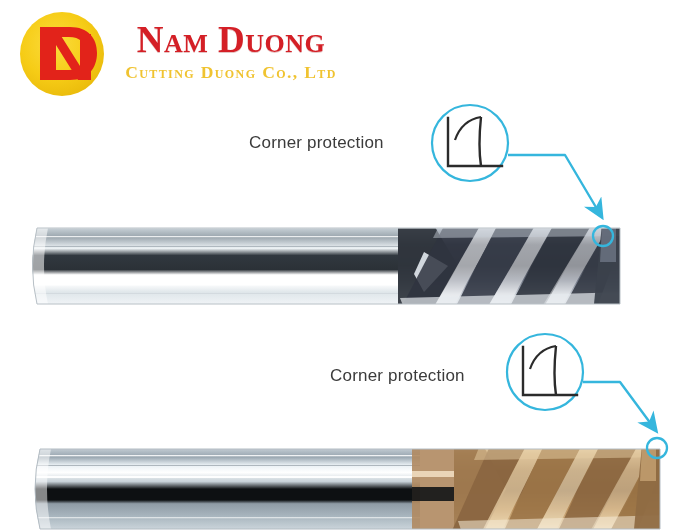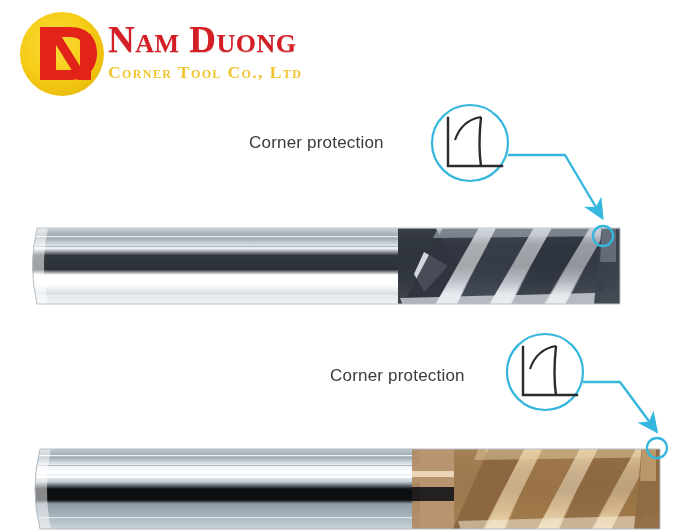--- a/index.html
+++ b/index.html
@@ -4,21 +4,21 @@
 <style>
   html,body{margin:0;padding:0;background:#ffffff;}
   body{width:680px;height:530px;position:relative;overflow:hidden;
        font-family:"Liberation Sans","DejaVu Sans",sans-serif;}
 
   .stage{position:absolute;left:0;top:0;width:680px;height:530px;background:#fff;}
 
   
   .logo-block{position:absolute;left:18px;top:8px;width:360px;height:92px;}
   .logo-mark{position:absolute;left:0;top:2px;width:88px;height:88px;}
-  .logo-text{position:absolute;left:90px;top:12px;width:270px;}
+  .logo-text{position:absolute;left:78px;top:12px;width:270px;text-align:center;}
   .brand-name{font-family:"Liberation Serif","DejaVu Serif",serif;
      font-size:37px;font-weight:700;color:#d41f26;letter-spacing:0.5px;
      line-height:40px;white-space:nowrap;font-variant:small-caps;
      text-shadow:0 1px 0 rgba(150,10,10,.25);}
   .brand-sub{font-family:"Liberation Serif","DejaVu Serif",serif;
      font-size:17.5px;font-weight:700;color:#f0c330;letter-spacing:1.4px;
      line-height:22px;white-space:nowrap;font-variant:small-caps;margin-top:1px;}
 
   
   .annot-label{position:absolute;font-size:17px;color:#3b3b3b;
@@ -47,21 +47,21 @@
         <circle cx="44" cy="44" r="42" fill="url(#goldCirc)"></circle>
 
         <path d="M22 17 H52 C70 17 79 28 79 43 C79 58 70 70 52 70 H22 Z
                  M33 27 V60 H51 C62 60 68 53 68 43 C68 33 62 27 51 27 Z" fill="#e2231a" fill-rule="evenodd"></path>
 
         <path d="M27 21 L40 21 L62 56 L62 24 L73 24 L73 70 L60 70 L38 35 L38 66 L27 66 Z" fill="#e2231a"></path>
       </svg>
     </div>
     <div class="logo-text">
       <div class="brand-name">Nam Duong</div>
-      <div class="brand-sub">Corner Tool Co., Ltd</div>
+      <div class="brand-sub">Cutting Duong Co., Ltd</div>
     </div>
   </div>
 
   <div class="tool" style="left:28px;top:222px;width:600px;height:88px;">
     <svg width="600" height="88" viewBox="0 0 600 88">
       <defs>
         <linearGradient id="sh1" x1="0" y1="0" x2="0" y2="1">
           <stop offset="0%" stop-color="#ffffff"></stop>
           <stop offset="7%" stop-color="#c7d0d6"></stop>
           <stop offset="17%" stop-color="#9aa5ad"></stop>

